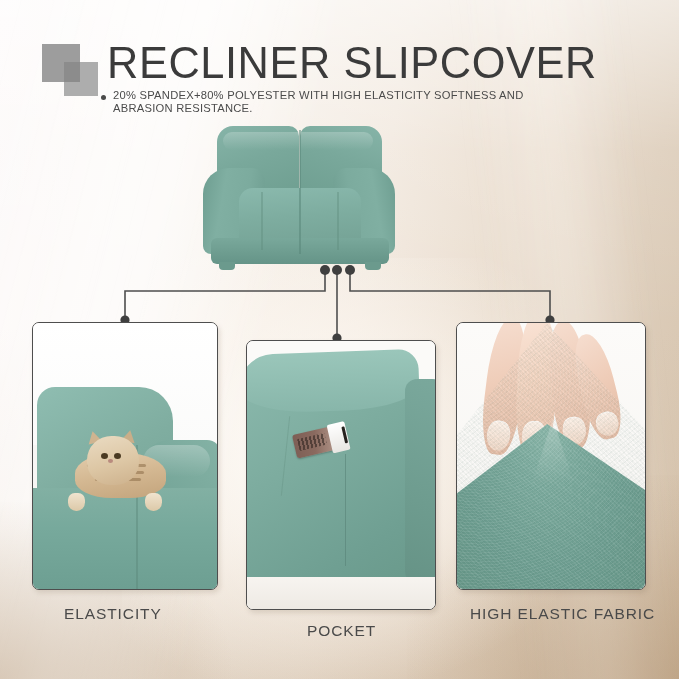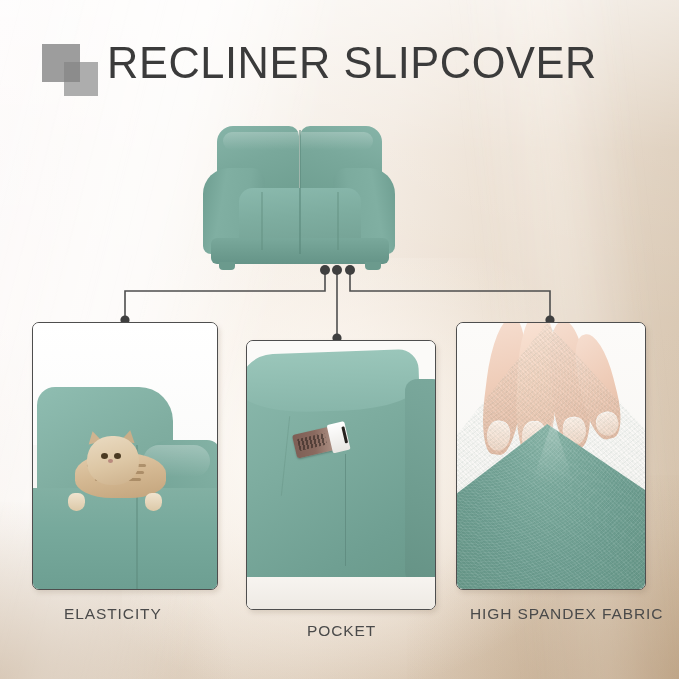--- a/index.html
+++ b/index.html
@@ -362,20 +362,24 @@
 <div id="header">
 
   <div id="logo-mark">
     <div class="sq sq-a"></div>
     <div class="sq sq-b"></div>
     <div class="sq sq-ov"></div>
   </div>
 
   <div id="title">RECLINER SLIPCOVER</div>
 
+  <div id="subtitle-wrap">
+    <span id="sub-bullet"></span>
+    <div id="subtitle">20% SPANDEX+80% POLYESTER WITH HIGH ELASTICITY SOFTNESS AND ABRASION RESISTANCE.</div>
+  </div>
 </div>
 
 <div id="hero">
   <div class="sofa-part back-l"></div>
   <div class="sofa-part back-r"></div>
   <div class="sofa-part hl-back"></div>
   <div class="sofa-part arm-l"></div>
   <div class="sofa-part arm-r"></div>
   <div class="sofa-part seat"></div>
   <div class="sofa-part skirt"></div>
@@ -468,13 +472,13 @@
         </div>
     </div>
     <div class="rp-fabric"></div>
     <div class="rp-tex"></div>
     <div class="rp-peak-hl"></div>
   </div>
 </div>
 
 <div class="caption" id="cap-left">ELASTICITY</div>
 <div class="caption" id="cap-center">POCKET</div>
-<div class="caption" id="cap-right">HIGH SPANDEX FABRIC</div>
+<div class="caption" id="cap-right">HIGH ELASTIC FABRIC</div>
 
 </body></html>

